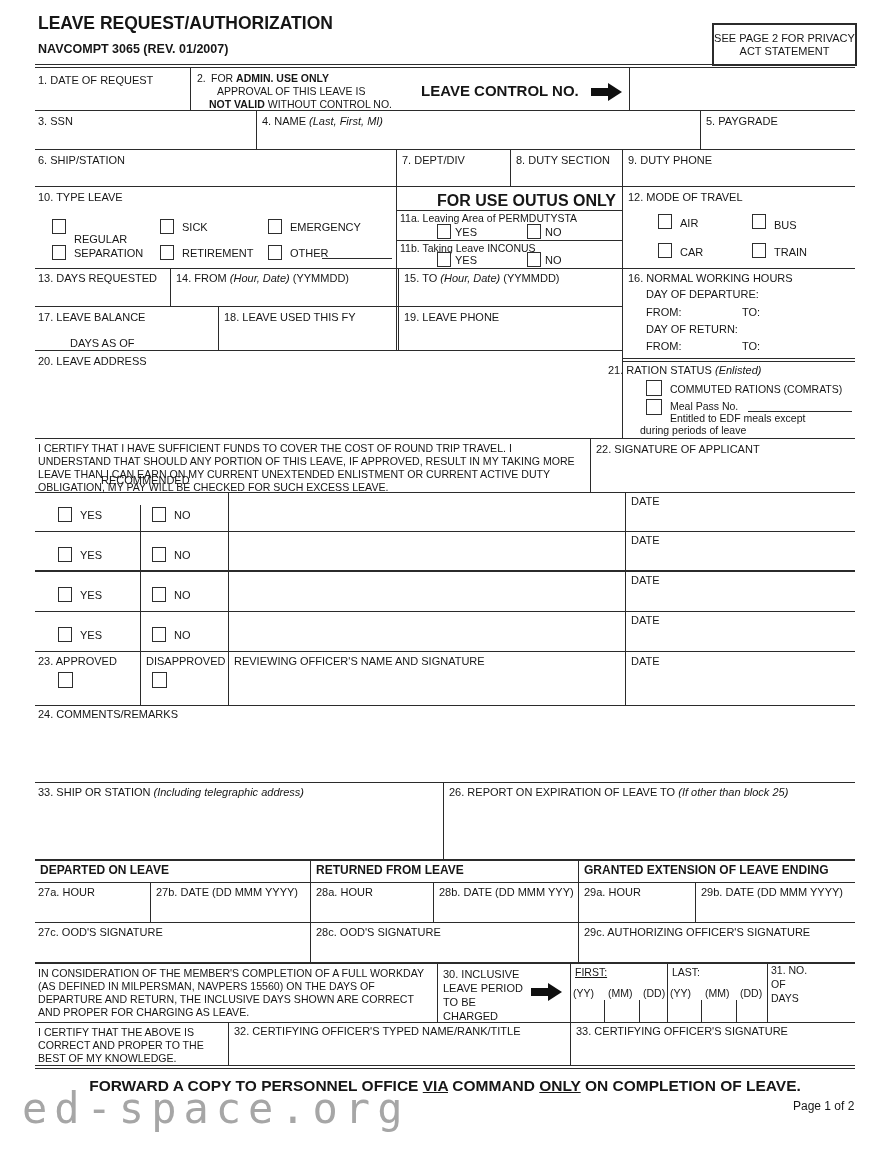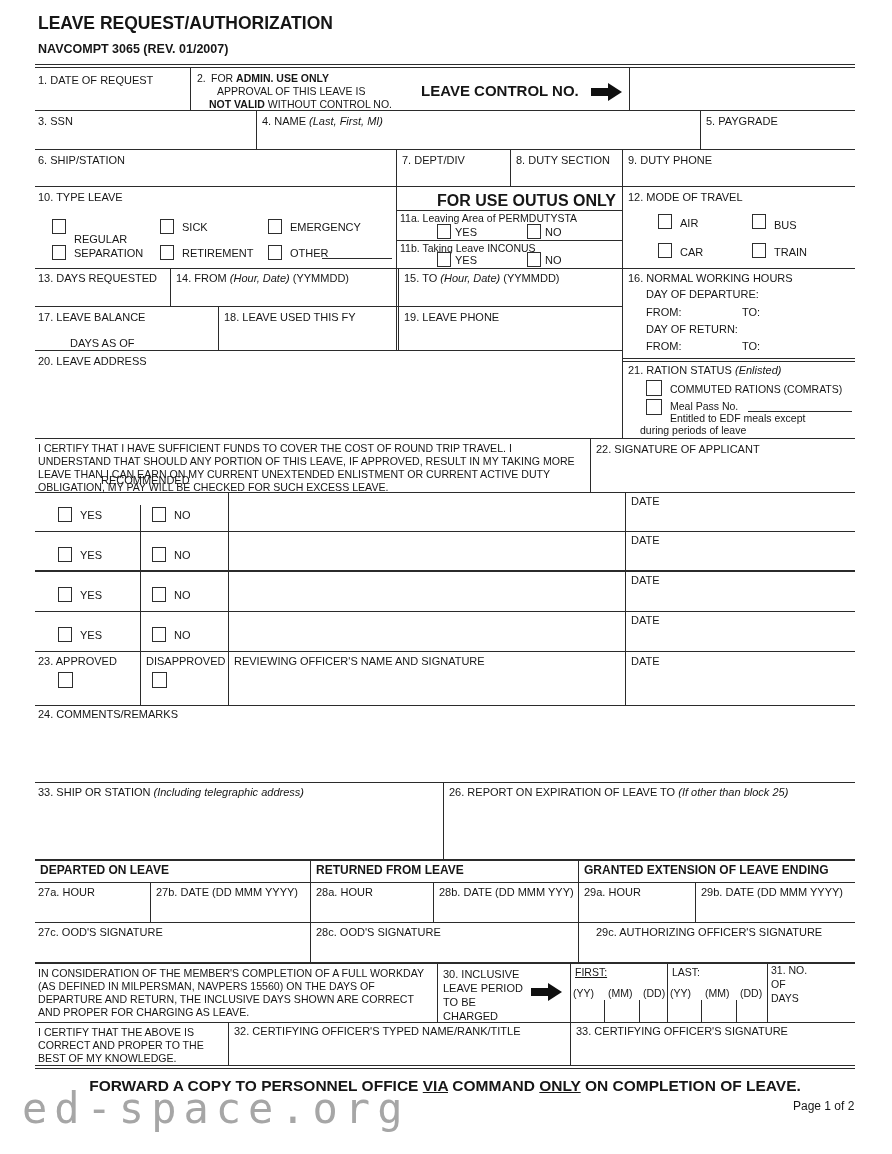--- a/index.html
+++ b/index.html
@@ -24,20 +24,23 @@
   .wm{position:absolute;left:22px;top:1084px;font-family:"DejaVu Sans Mono", monospace;
       font-size:42px;letter-spacing:7px;color:#979797;opacity:.85;}
 </style>
 </head>
 <body>
 
 <div id="page">
 
   <div class="lbl b" style="left:38px;top:13px;font-size:17.5px;">LEAVE REQUEST/AUTHORIZATION</div>
   <div class="lbl b" style="left:38px;top:42px;font-size:12.5px;">NAVCOMPT 3065 (REV. 01/2007)</div>
+  <div class="pbox">
+      <span>SEE PAGE 2 FOR PRIVACY ACT STATEMENT</span>
+    </div>
 
   <div class="h" style="left:35px;top:64px;width:820px;"></div>
   <div class="h" style="left:35px;top:67px;width:820px;"></div>
 
   <div class="lbl" style="left:38px;top:74px;">1. DATE OF REQUEST</div>
   <div class="field" style="left:36px;top:86px;width:150px;height:22px;"></div>
   <div class="lbl sm" style="left:197px;top:72px;">2.</div>
   <div class="lbl sm" style="left:211px;top:72px;"><span>FOR </span><span class="b">ADMIN. USE ONLY</span></div>
   <div class="lbl sm" style="left:217px;top:85px;">APPROVAL OF THIS LEAVE IS</div>
   <div class="lbl sm" style="left:209px;top:98px;"><span class="b">NOT VALID</span><span> WITHOUT CONTROL NO.</span></div>
@@ -141,21 +144,21 @@
   <div class="lbl" style="left:224px;top:311px;">18. LEAVE USED THIS FY</div>
   <div class="field" style="left:220px;top:324px;width:176px;height:24px;"></div>
   <div class="lbl" style="left:404px;top:311px;">19. LEAVE PHONE</div>
   <div class="field" style="left:400px;top:324px;width:220px;height:24px;"></div>
   <div class="v" style="left:218px;top:306px;height:44px;"></div>
   <div class="h" style="left:35px;top:350px;width:587px;"></div>
 
   <div class="lbl" style="left:38px;top:355px;">20. LEAVE ADDRESS</div>
   <div class="field" style="left:36px;top:368px;width:584px;height:68px;"></div>
 
-  <div class="lbl" style="left:628px;top:364px;"><span>21. RATION STATUS </span><span class="i">(Enlisted)</span></div>
+  <div class="lbl" style="left:608px;top:364px;"><span>21. RATION STATUS </span><span class="i">(Enlisted)</span></div>
   <div class="cb" style="left:646px;top:380px;width:16px;height:16px;"></div>
   <div class="lbl sm" style="left:670px;top:383px;">COMMUTED RATIONS (COMRATS)</div>
   <div class="cb" style="left:646px;top:399px;width:16px;height:16px;"></div>
   <div class="lbl sm" style="left:670px;top:400px;">Meal Pass No.</div>
   <div class="uline" style="left:748px;top:411px;width:104px;"></div>
   <div class="lbl sm" style="left:670px;top:412px;">Entitled to EDF meals except</div>
   <div class="lbl sm" style="left:640px;top:424px;">during periods of leave</div>
 
   <div class="h" style="left:35px;top:438px;width:820px;"></div>
 
@@ -246,21 +249,21 @@
   <div class="field" style="left:697px;top:899px;width:155px;height:21px;"></div>
   <div class="v" style="left:150px;top:882px;height:40px;"></div>
   <div class="v" style="left:433px;top:882px;height:40px;"></div>
   <div class="v" style="left:695px;top:882px;height:40px;"></div>
   <div class="h" style="left:35px;top:922px;width:820px;"></div>
 
   <div class="lbl" style="left:38px;top:926px;">27c. OOD'S SIGNATURE</div>
   <div class="field" style="left:36px;top:939px;width:272px;height:23px;"></div>
   <div class="lbl" style="left:316px;top:926px;">28c. OOD'S SIGNATURE</div>
   <div class="field" style="left:312px;top:939px;width:264px;height:23px;"></div>
-  <div class="lbl" style="left:596px;top:926px;">29c. AUTHORIZING OFFICER'S SIGNATURE</div>
+  <div class="lbl" style="left:584px;top:926px;">29c. AUTHORIZING OFFICER'S SIGNATURE</div>
   <div class="field" style="left:580px;top:939px;width:272px;height:23px;"></div>
   <div class="v" style="left:310px;top:859px;height:104px;"></div>
   <div class="v" style="left:578px;top:859px;height:104px;"></div>
   <div class="h2" style="left:35px;top:962px;width:820px;"></div>
 
   <div class="para" style="left:38px;top:967px;width:394px;">IN CONSIDERATION OF THE MEMBER'S COMPLETION OF A FULL WORKDAY (AS DEFINED IN MILPERSMAN, NAVPERS 15560) ON THE DAYS OF DEPARTURE AND RETURN, THE INCLUSIVE DAYS SHOWN ARE CORRECT AND PROPER FOR CHARGING AS LEAVE.</div>
   <div class="v" style="left:437px;top:962px;height:60px;"></div>
   <div class="lbl" style="left:443px;top:968px;">30. INCLUSIVE</div>
   <div class="lbl" style="left:443px;top:982px;">LEAVE PERIOD</div>
   <div class="lbl" style="left:443px;top:996px;">TO BE</div>

